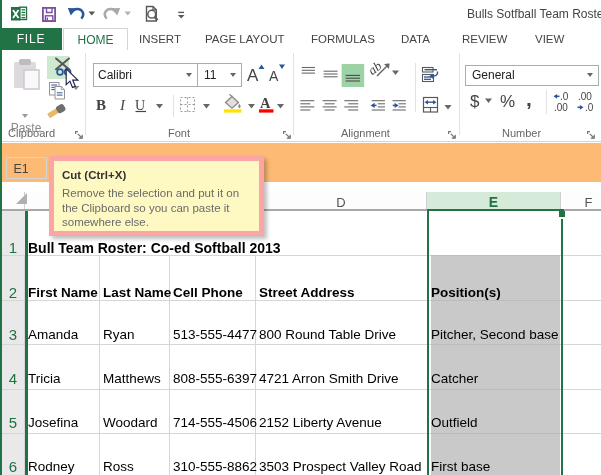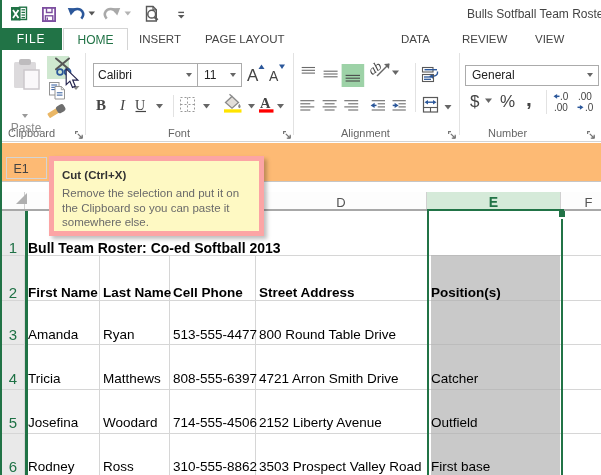--- a/index.html
+++ b/index.html
@@ -113,20 +113,21 @@
   <g>
     <line x1="178.3" y1="12.4" x2="184" y2="12.4" stroke="#595959" stroke-width="1.4"></line>
     <path d="M177.9 15 l6.6 0 l-3.3 3.6 z" fill="#595959"></path>
   </g>
 </svg>
 
 <div class="abs" id="filetab">FILE</div>
 <div class="abs" id="hometab">HOME</div>
 <div class="abs tab" style="left:139px;">INSERT</div>
 <div class="abs tab" style="left:205px;">PAGE LAYOUT</div>
+<div class="abs tab" style="left:311px;">FORMULAS</div>
 <div class="abs tab" style="left:401px;">DATA</div>
 <div class="abs tab" style="left:462px;">REVIEW</div>
 <div class="abs tab" style="left:535px;">VIEW</div>
 
 <div class="abs" id="ribbon">
   <div class="gsep" style="left:85px;"></div>
   <div class="gsep" style="left:293px;"></div>
   <div class="gsep" style="left:459px;"></div>
   <div class="glabel" style="left:8px;">Clipboard</div>
   <div class="combo" style="left:93px; top:13px; width:105px; height:24px;">
@@ -136,21 +137,21 @@
   <div class="combo" style="left:197px; top:13px; width:45px; height:24px;">
         <span style="position:absolute; left:6px; top:4px;">11</span>
         <span class="arr"></span>
       </div>
   <div class="glabel" style="left:168px;text-align:right;">Font</div>
   <div class="glabel" style="left:341px;">Alignment</div>
   <div class="combo" style="left:465px; top:15px; width:134px; height:21px;">
         <span style="position:absolute; left:6px; top:2px;">General</span>
         <span class="arr" style="top:7px;"></span>
       </div>
-  <div class="glabel" style="left:476px;padding-left:12px;">Number</div>
+  <div class="glabel" style="left:490px;padding-left:12px;">Number</div>
 </div>
 
 <div class="abs" id="cuthover"></div>
 
 <svg class="abs" style="left:8px; top:58px;" width="75" height="60" viewBox="0 0 75 60">
 
   <g>
     <rect x="6" y="4" width="22" height="26" rx="1.5" fill="#dcdadc"></rect>
     <rect x="11" y="1" width="12" height="6" rx="2" fill="#bebcbe"></rect>
     <rect x="16" y="12" width="15" height="19" fill="#faf8fa" stroke="#ccc8cc" stroke-width="1.5"></rect>
@@ -393,20 +394,21 @@
   <div class="cell bold big" style="left:28px; top:29px;">Bull Team Roster: Co-ed Softball 2013</div>
   <div class="cell bold" style="left:28px; top:73.5px;">First Name</div>
   <div class="cell bold" style="left:103px; top:73.5px;">Last Name</div>
   <div class="cell bold" style="left:173px; top:73.5px;">Cell Phone</div>
   <div class="cell bold" style="left:259px; top:73.5px;">Street Address</div>
   <div class="cell bold" style="left:431px; top:73.5px;">Position(s)</div>
   <div class="cell" style="left:28px; top:115.8px;">Amanda</div>
   <div class="cell" style="left:103px; top:115.8px;">Ryan</div>
   <div class="cell" style="left:173px; top:115.8px;">513-555-4477</div>
   <div class="cell" style="left:259px; top:115.8px;">800 Round Table Drive</div>
+  <div class="cell" style="left:431px; top:115.8px;">Pitcher, Second base</div>
   <div class="cell" style="left:28px; top:160px;">Tricia</div>
   <div class="cell" style="left:103px; top:160px;">Matthews</div>
   <div class="cell" style="left:173px; top:160px;">808-555-6397</div>
   <div class="cell" style="left:259px; top:160px;">4721 Arron Smith Drive</div>
   <div class="cell" style="left:431px; top:160px;">Catcher</div>
   <div class="cell" style="left:28px; top:204px;">Josefina</div>
   <div class="cell" style="left:103px; top:204px;">Woodard</div>
   <div class="cell" style="left:173px; top:204px;">714-555-4506</div>
   <div class="cell" style="left:259px; top:204px;">2152 Liberty Avenue</div>
   <div class="cell" style="left:431px; top:204px;">Outfield</div>

